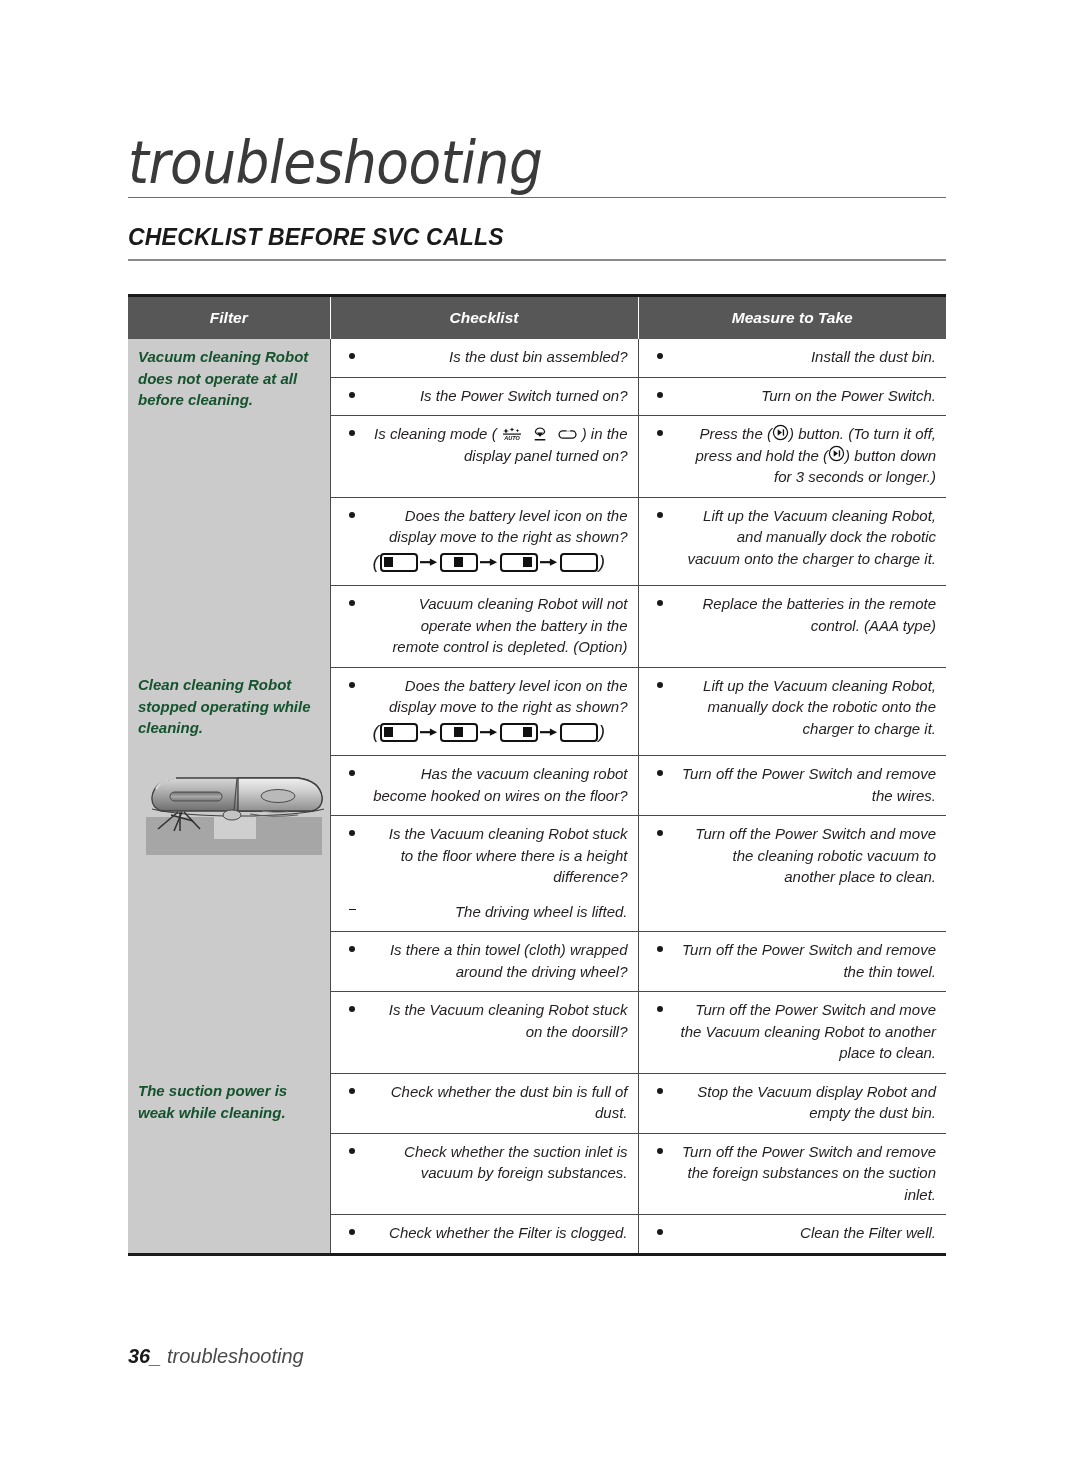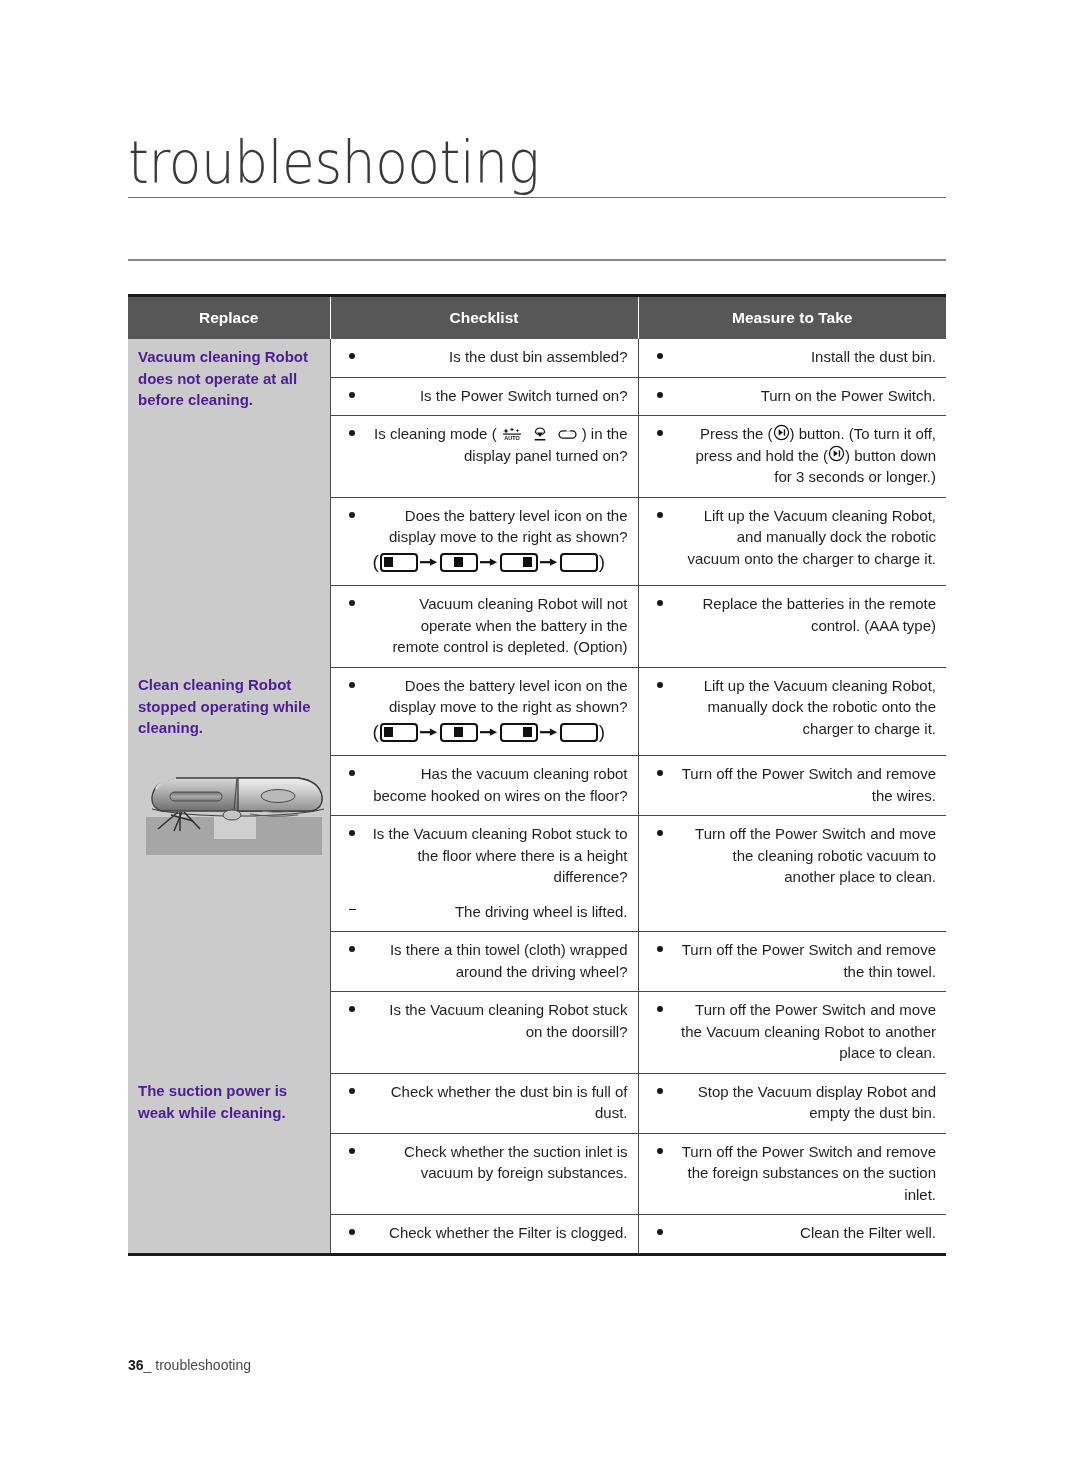--- a/index.html
+++ b/index.html
@@ -14,20 +14,21 @@
     color: #231f20;
     position: relative;
     overflow: hidden;
   }
 
   .page {
     position: absolute;
     left: 0; top: 0;
     width: 863px;
     height: 1472px;
+    font-style: italic;
   }
 
   
   .chapter-title {
     position: absolute;
     left: 128px;
     top: 134px;
     font-size: 58px;
     font-weight: 300;
     letter-spacing: -0.5px;
@@ -99,21 +100,21 @@
     line-height: 21.5px;
     padding: 7px 10px 9px 10px;
     border-bottom: 1px solid #4a4a4a;
     border-right: 1px solid #4a4a4a;
   }
   table.chk td:last-child { border-right: none; }
 
   td.sym {
     background: #cbcbcb;
     font-weight: bold;
-    color: #4c1d95;
+    color: #14532d;
     padding: 9px 8px 8px 12px;
     line-height: 22px;
     border-right: 1px solid #4a4a4a;
     border-bottom: none;
   }
   td.sym.nb { border-bottom: none; }
 
   tr.lastrow td { border-bottom: none; margin-top: 19px; }
 
   .tbl-bottom {
@@ -222,46 +223,46 @@
     width: 100%;
     height: 96px;
     margin-top: 20px;
   }
 
   
   .footer {
     position: absolute;
     left: 128px;
     top: 1345px;
-    font-size: 14px;
+    font-size: 20px;
     color: #4a4a4a;
-    margin-top: 12px;
   }
   .footer b { color: #1a1a1a; }
 </style>
 </head>
 <body>
 
 <div class="page">
 
   <div class="chapter-title">troubleshooting</div>
   <div class="title-rule"></div>
 
+  <div class="section-heading">CHECKLIST BEFORE SVC CALLS</div>
   <div class="section-rule"></div>
 
   <div class="tbl-wrap">
     <table class="chk">
       <colgroup>
         <col class="c1">
           <col class="c2">
           <col class="c3">
       </colgroup>
       <thead>
         <tr>
-          <th>Replace</th>
+          <th>Filter</th>
           <th>Checklist</th>
           <th>Measure to Take</th>
         </tr>
       </thead>
       <tbody id="tbody">
           <tr>
             <td class="sym nb" rowspan="5">
               <div>Vacuum cleaning Robot does not operate at all before cleaning.</div>
             </td>
             <td>

